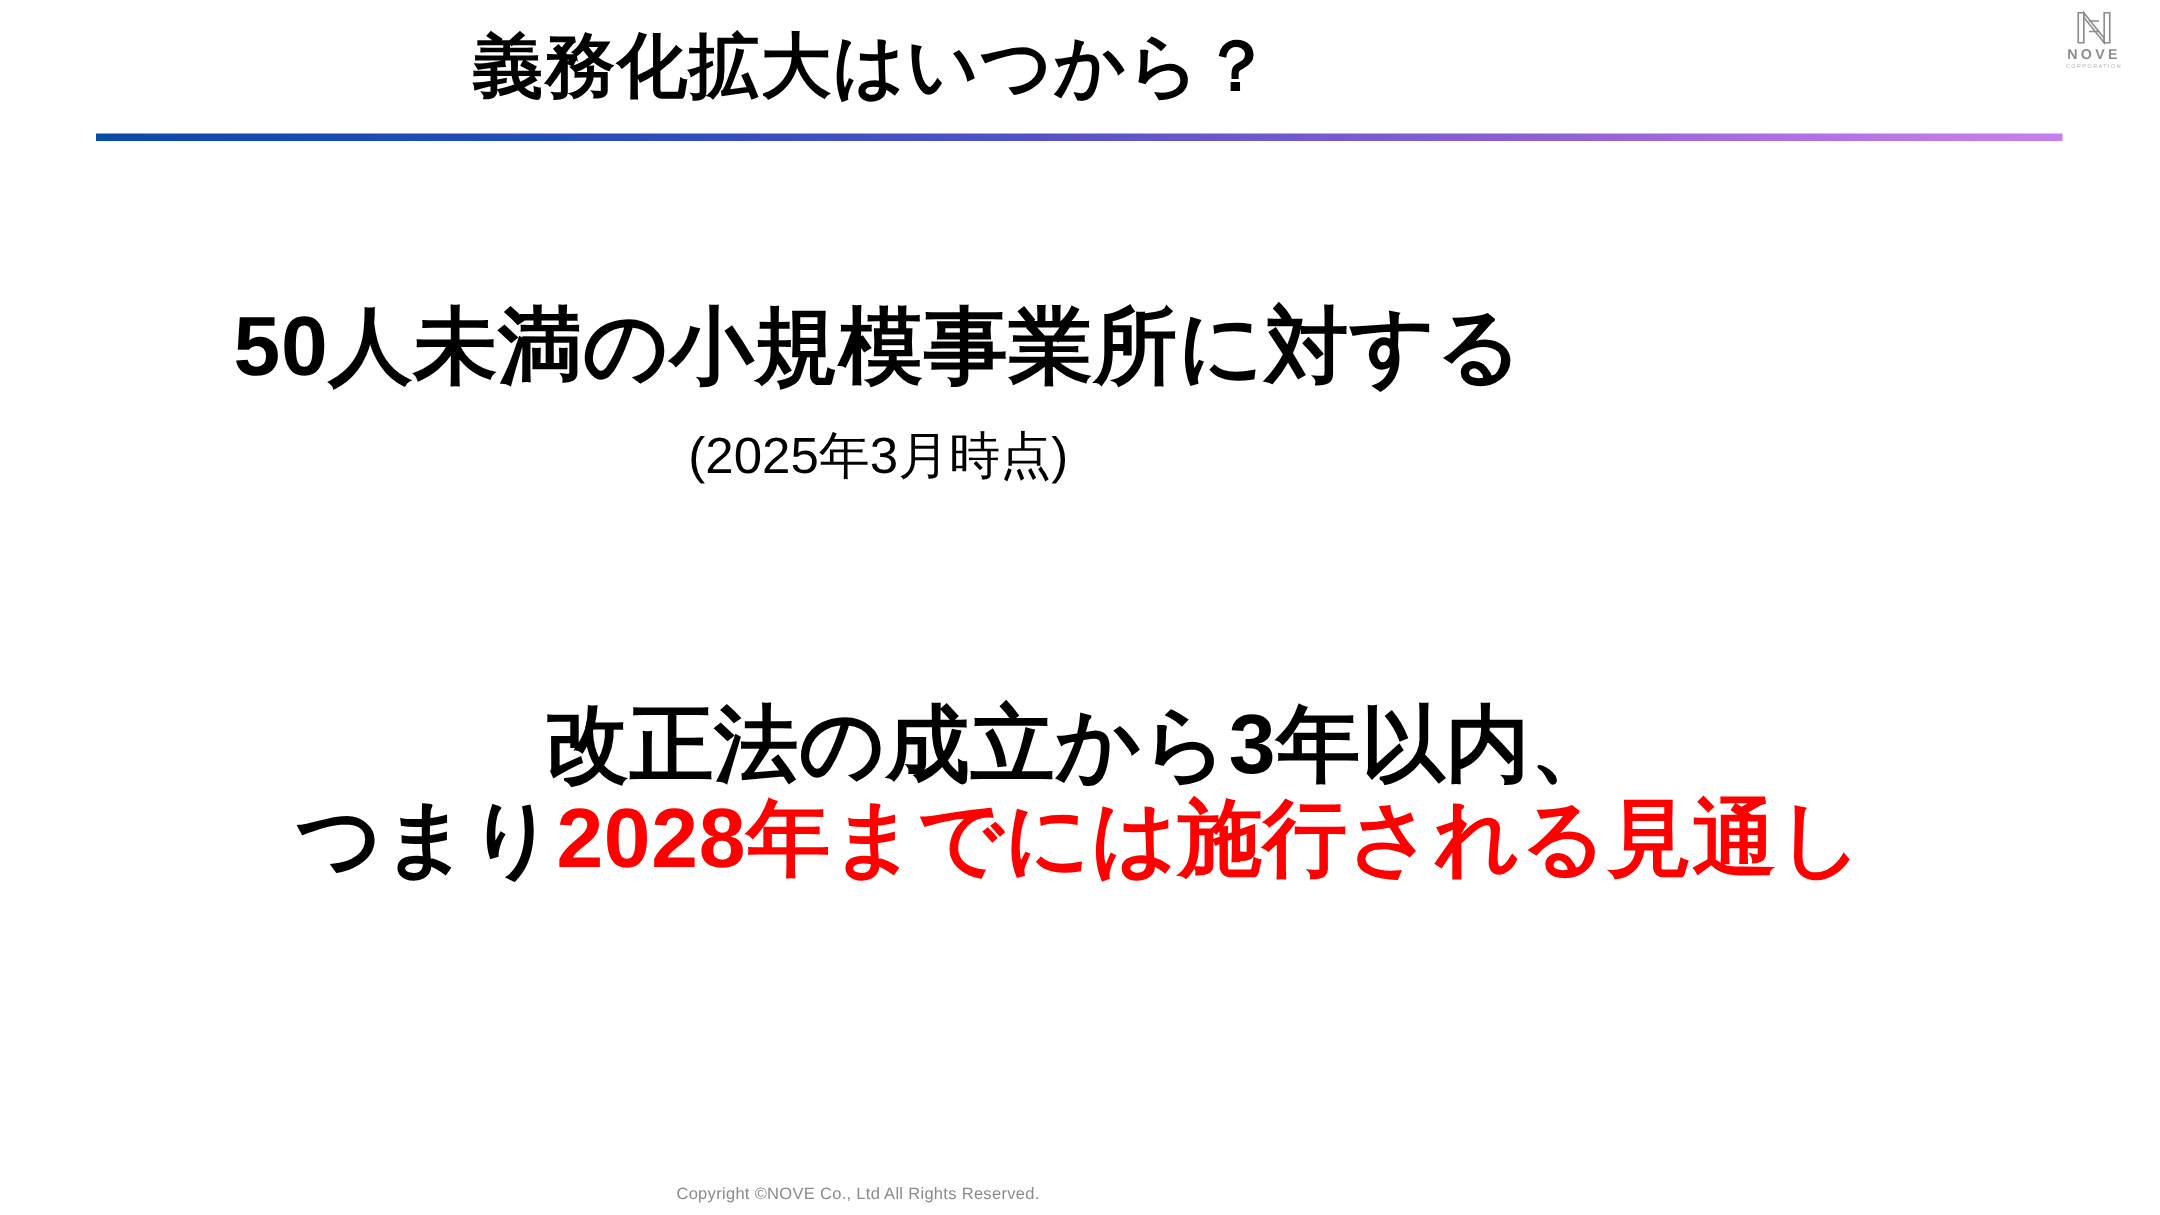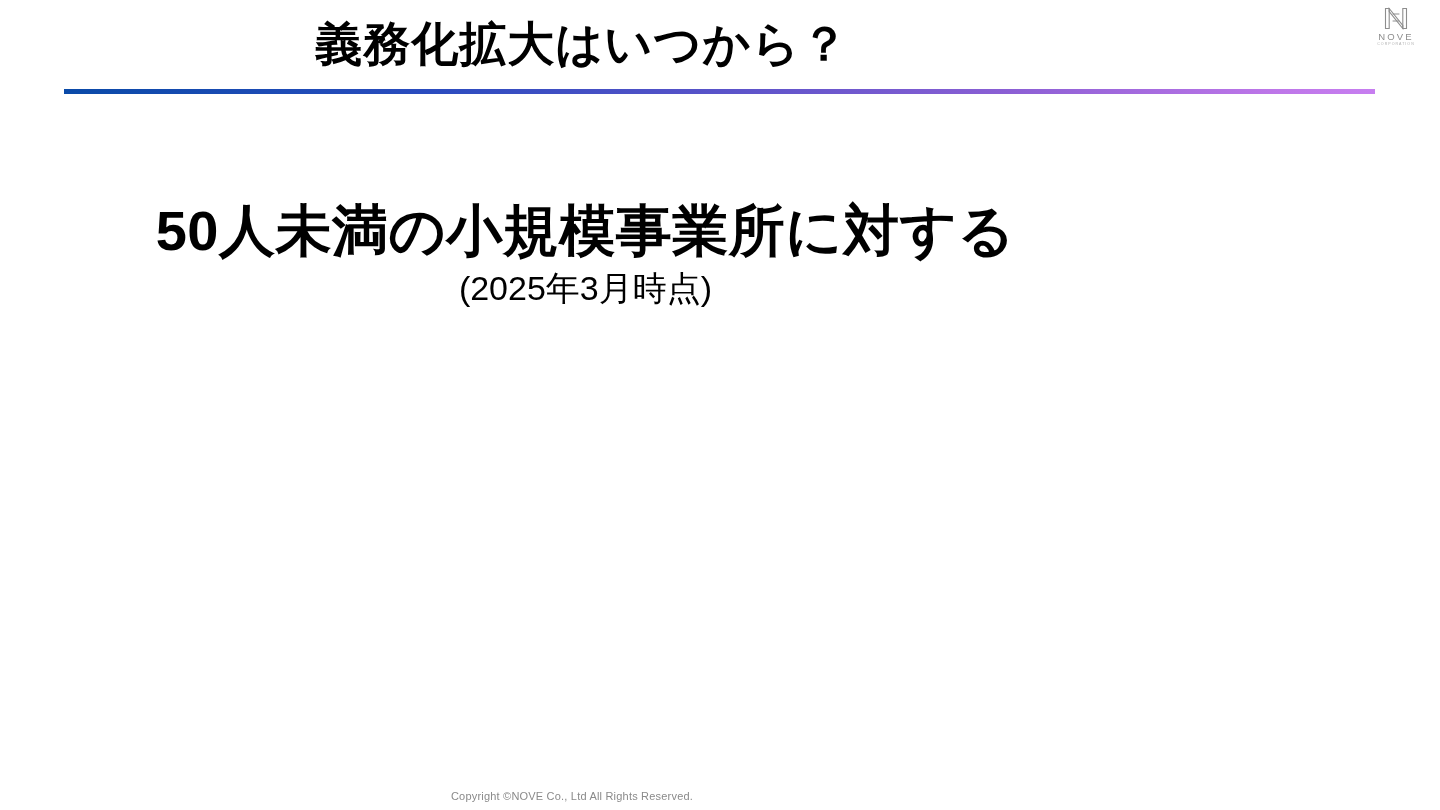--- a/index.html
+++ b/index.html
@@ -60,21 +60,21 @@
   .logo-mark {
     width: 26px;
     height: 24px;
     display: block;
   }
   .logo-word {
     margin-top: 2px;
     font-size: 9.5px;
     letter-spacing: 2.2px;
     color: #8d8d8d;
-    font-weight: normal;
+    font-weight: bold;
     line-height: 1;
   }
   .logo-sub {
     margin-top: 1px;
     font-size: 3.6px;
     letter-spacing: 1px;
     color: #b0b0b0;
     line-height: 1;
   }
 
@@ -105,21 +105,21 @@
   .headline.wide {
     letter-spacing: 2.5px;
   }
   .subnote {
     font-size: 34px;
     font-weight: normal;
     color: #000000;
     line-height: 1.25;
     white-space: nowrap;
     letter-spacing: 0px;
-    margin-top: 4px;
+    margin-top: 20px;
   }
   .accent {
     color: #ff0000;
   }
 
   
   .footer {
     position: absolute;
     bottom: 8px;
     left: 0;
@@ -149,16 +149,20 @@
     </svg>
     <div class="logo-word">NOVE</div>
     <div class="logo-sub">CORPORATION</div>
   </div>
 
   <div class="body-block-1">
     <div class="headline">50人未満の小規模事業所に対する</div>
     <div class="subnote">(2025年3月時点)</div>
   </div>
 
+  <div class="body-block-2">
+    <div class="headline">改正法の成立から3年以内、</div>
+    <div class="headline"><span>つまり</span><span class="accent">2028年までには施行される見通し</span></div>
+  </div>
 
   <div class="footer">Copyright ©NOVE Co., Ltd All Rights Reserved.</div>
 
 </div>
 
 </body></html>

